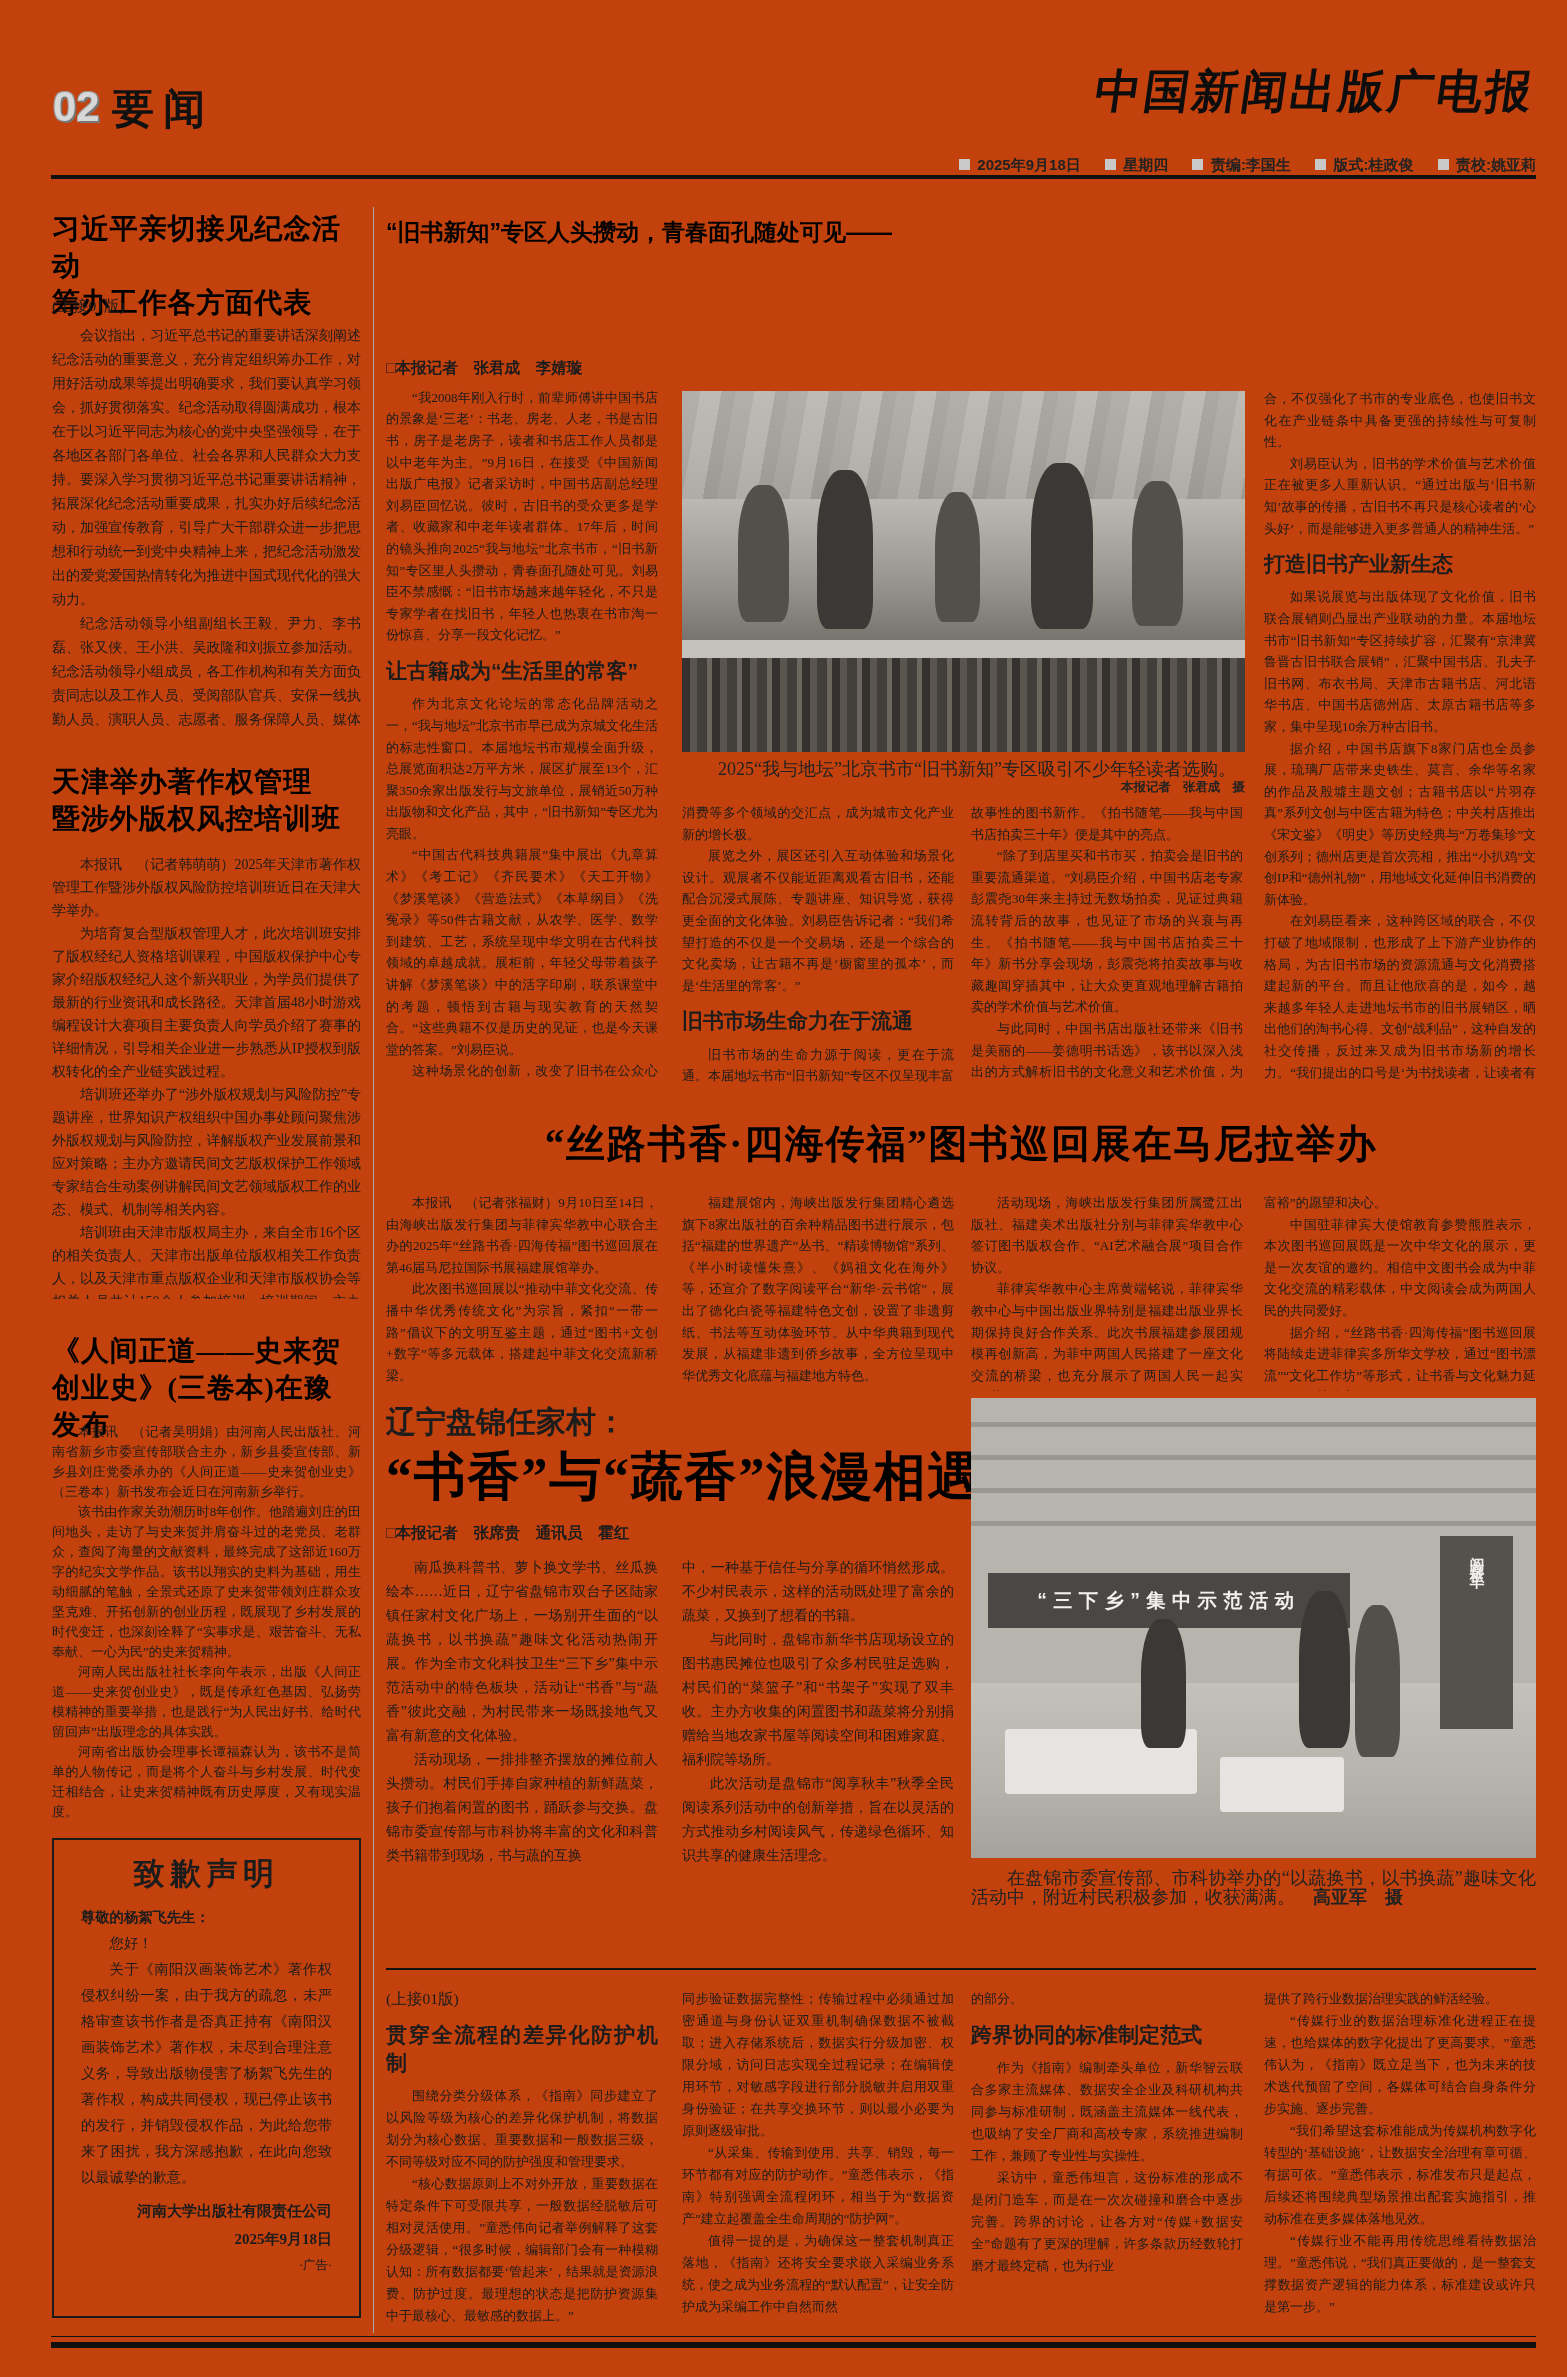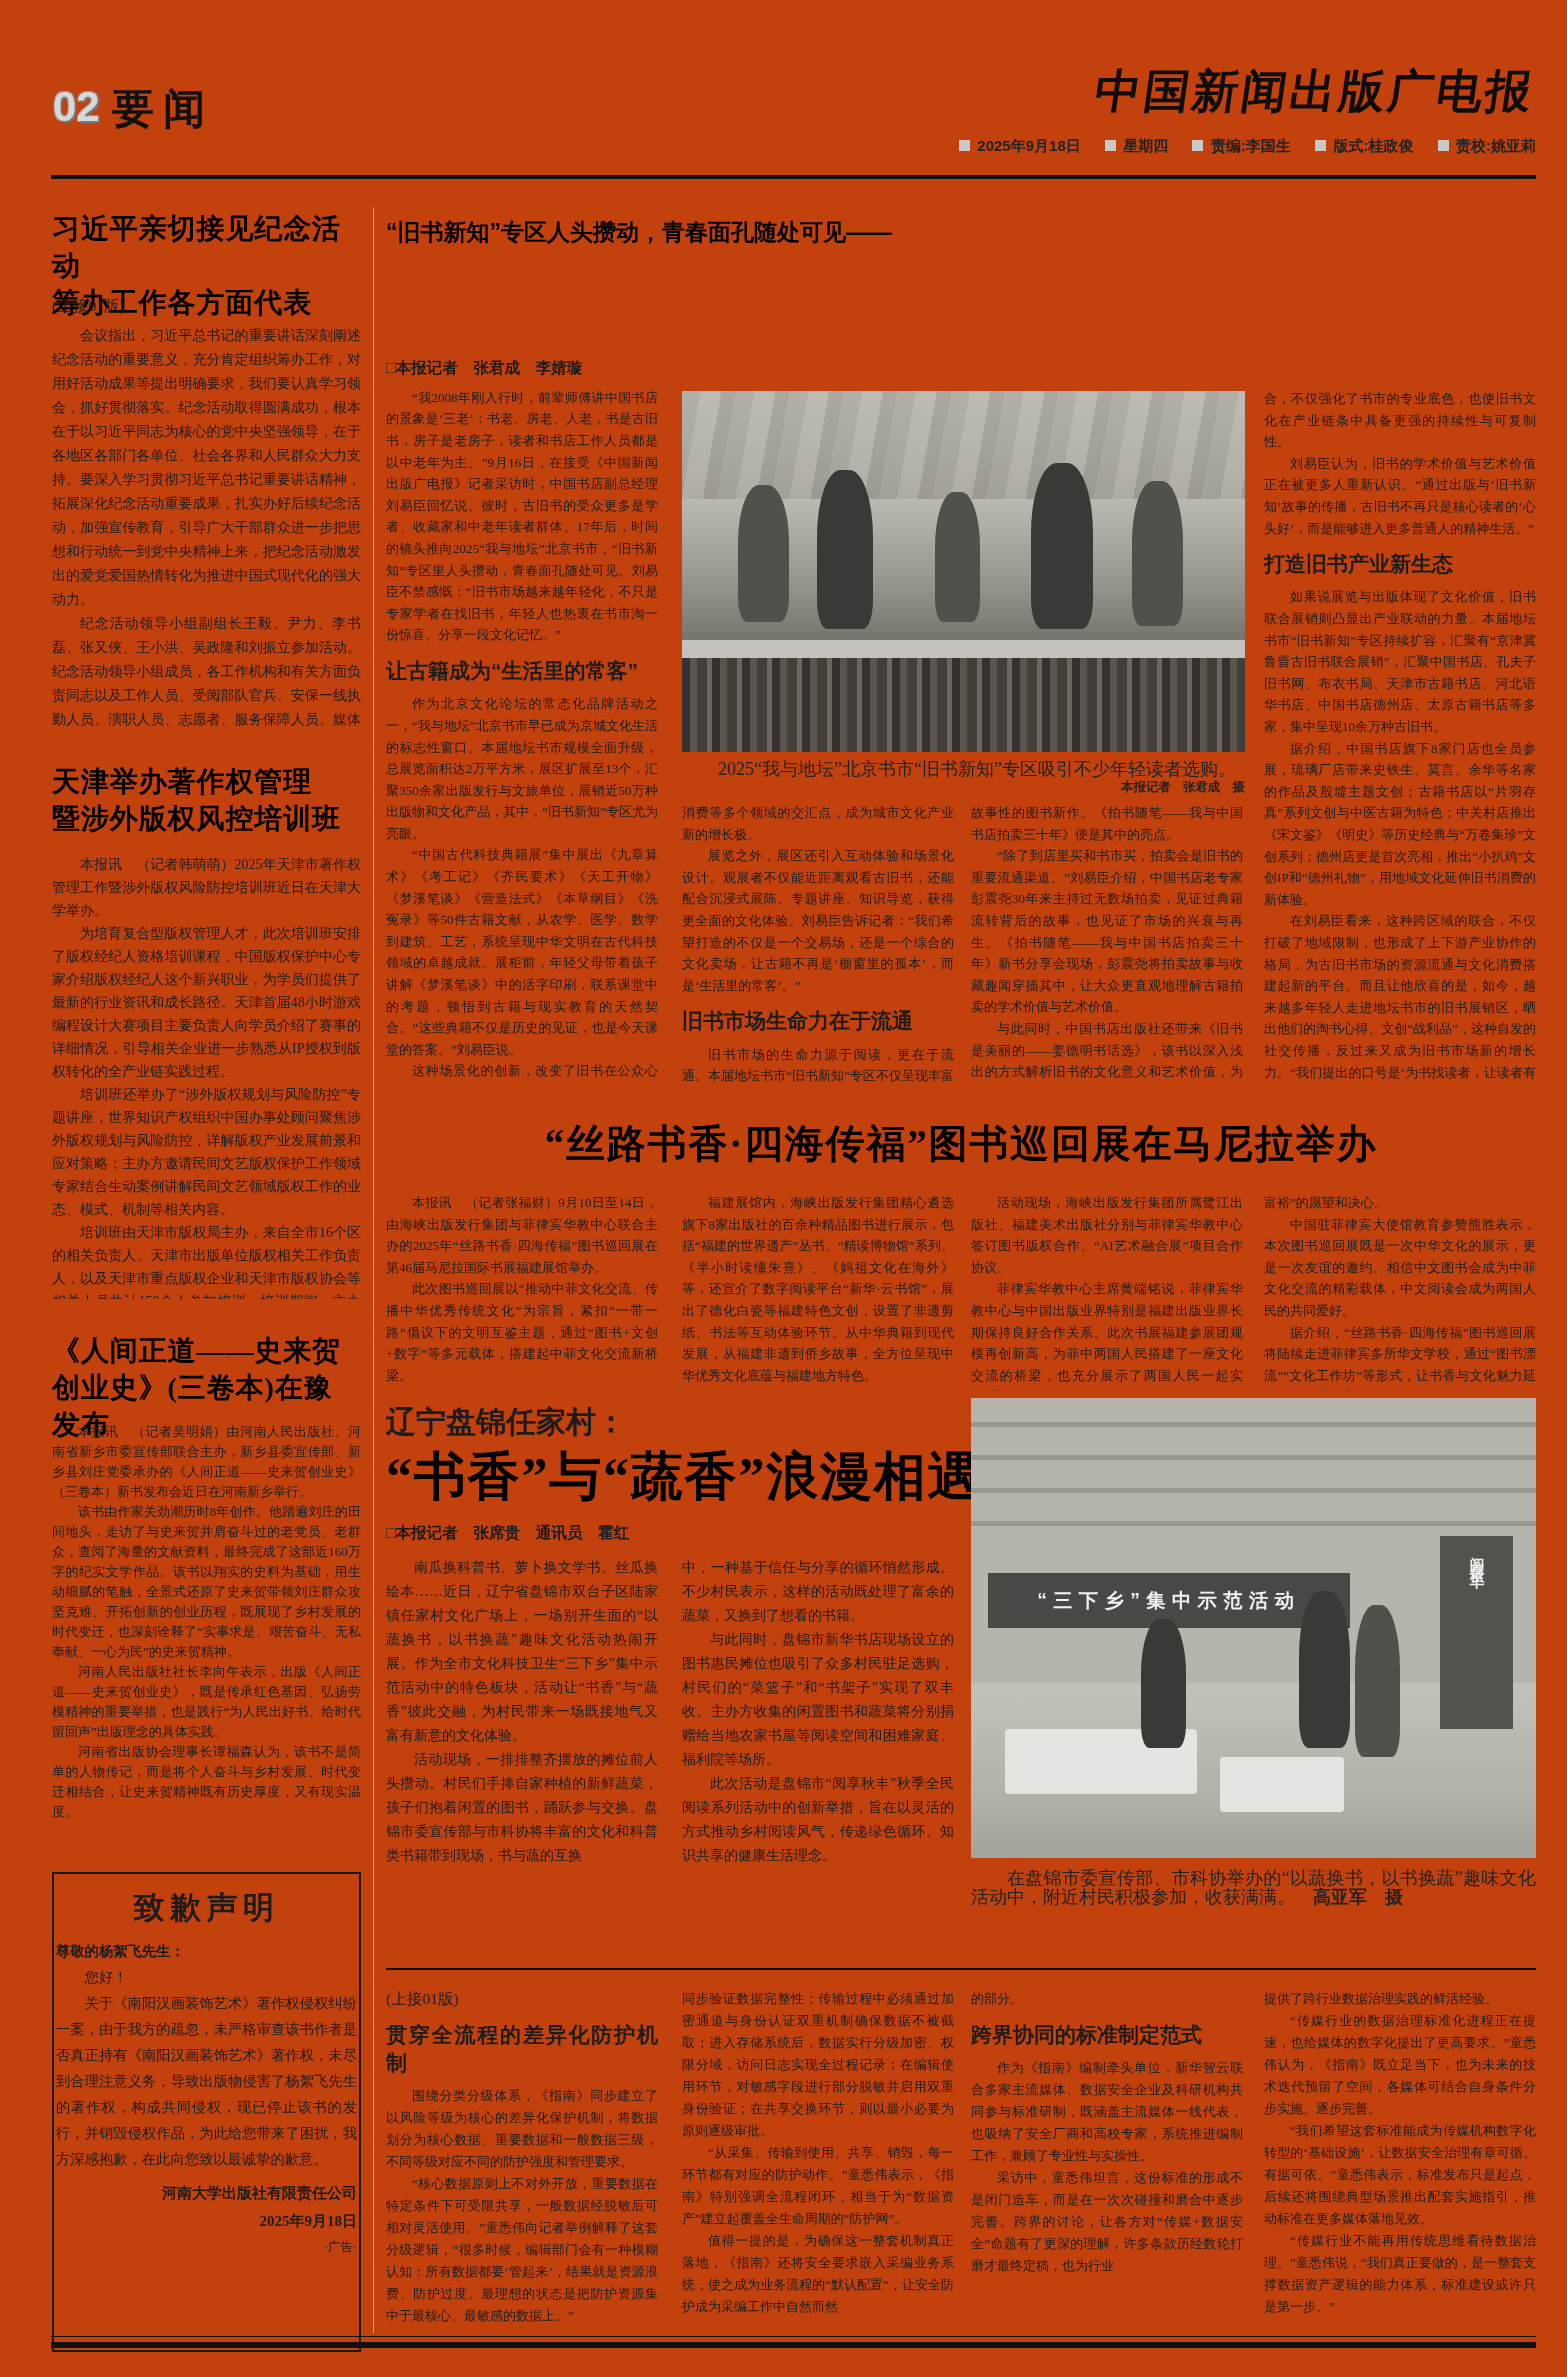--- a/index.html
+++ b/index.html
@@ -22,21 +22,21 @@
   
   .ltitle{font-weight:bold;font-size:28px;line-height:37px;color:#000;letter-spacing:0.9px;}
   .lnote{font-size:15.6px;}
   .lbody{text-align:justify;overflow:hidden;}
   .lbody p{margin:0;text-indent:2em;}
   .lbA{font-size:14px;line-height:24px;}
   .lbB{font-size:14px;line-height:23px;}
   .lbC{font-size:13px;line-height:20px;}
 
   
-  .apobox{border:2.8px solid #1a1a1a;padding:11px 2px;box-sizing:border-box;overflow:hidden;margin-top:34px;}
+  .apobox{border:2.8px solid #1a1a1a;padding:11px 27px;box-sizing:border-box;overflow:hidden;}
   .apotitle{font-family:"Liberation Sans","DejaVu Sans",sans-serif;font-weight:bold;font-size:31px;
             text-align:center;letter-spacing:5.5px;margin:1.8px 0 9.2px;}
   .apobody{font-size:14.3px;line-height:26px;text-align:justify;}
   .apobody .salut{font-weight:bold;font-family:"Liberation Sans","DejaVu Sans",sans-serif;}
   .apobody .ind{text-indent:2em;margin:0;}
   .aposign{font-size:15px;line-height:28px;text-align:right;font-weight:bold;margin-top:7.4px;}
   .apoad{font-size:12.4px;text-align:right;margin-top:3.7px;}
 
   
   .kicker{font-family:"Liberation Sans","DejaVu Sans",sans-serif;font-weight:bold;font-size:23px;color:#000;}
@@ -85,21 +85,21 @@
   .vline{background:#a8a8a8;}
 </style>
 </head>
 <body>
 
 <div class="page">
 
   <div class="abs pagenum" style="left:53px;top:83px;">02</div>
   <div class="abs secname" style="left:112px;top:81px;">要闻</div>
   <div class="abs masthead" style="right:33px;top:61px;">中国新闻出版广电报</div>
-  <div class="abs dateline" style="right:31px;top:137px;">
+  <div class="abs dateline" style="right:31px;top:156px;">
     <span class="sq"></span><span>2025年9月18日</span>
     <span class="sq"></span><span>星期四</span>
     <span class="sq"></span><span>责编:李国生</span>
     <span class="sq"></span><span>版式:桂政俊</span>
     <span class="sq"></span><span>责校:姚亚莉</span>
   </div>
   <div class="abs rule" style="left:51px;top:175px;width:1485px;height:3.7px;"></div>
 
   <div class="abs vline" style="left:373px;top:207px;width:0.9px;height:2126px;"></div>
 

